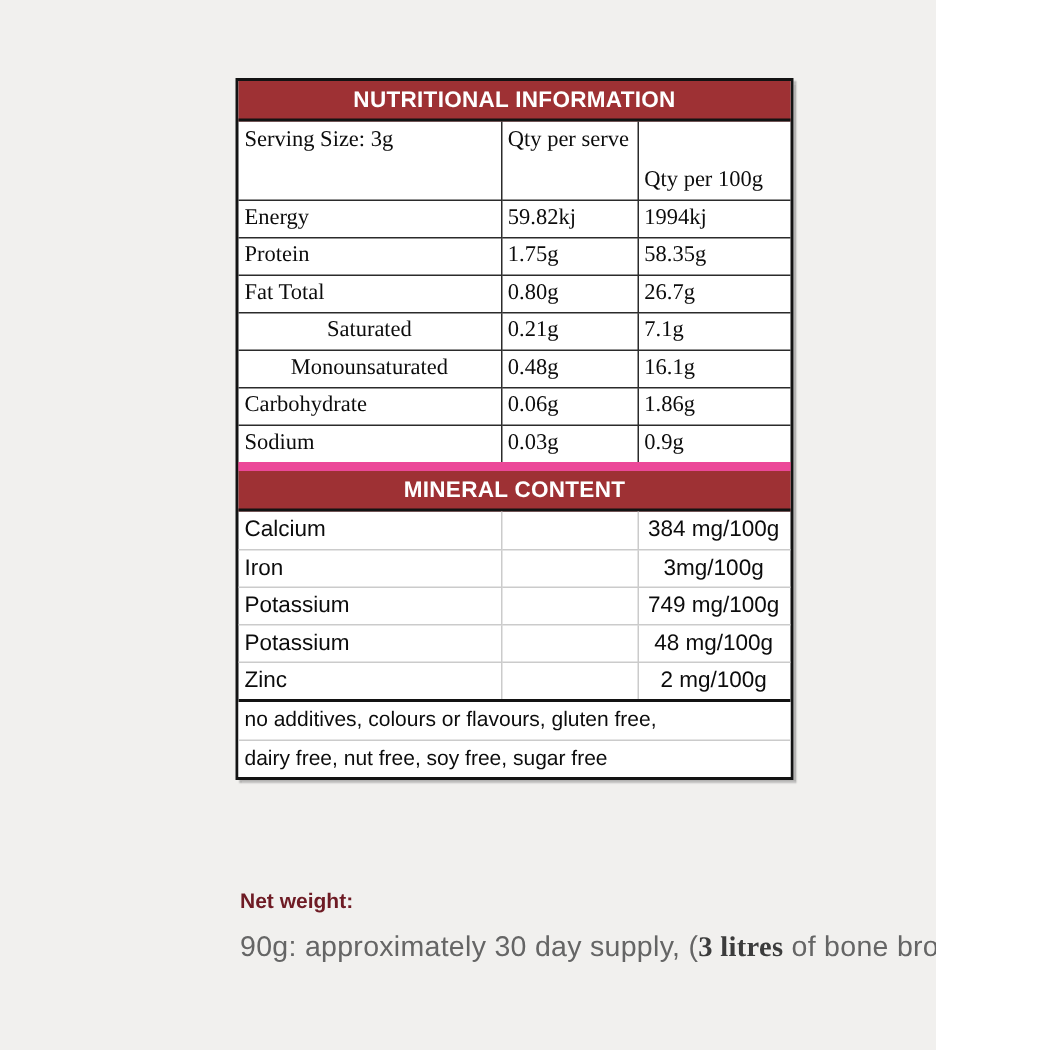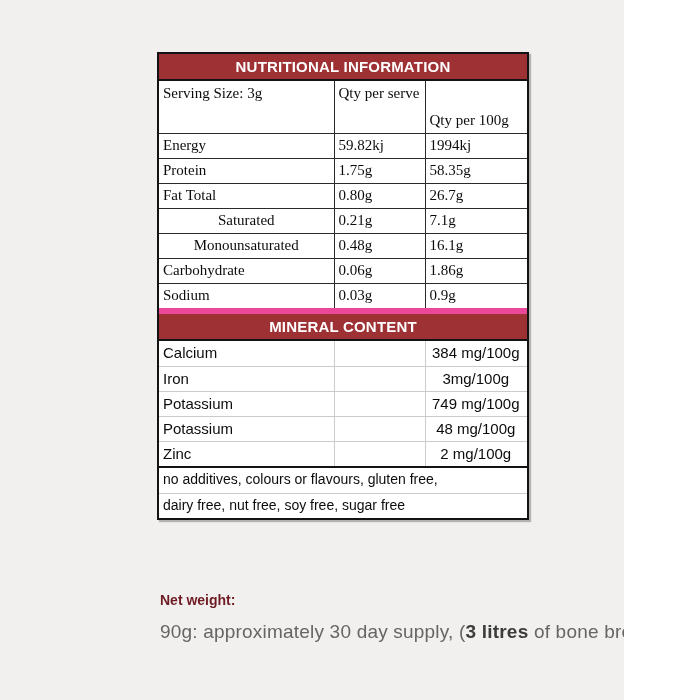--- a/index.html
+++ b/index.html
@@ -81,21 +81,21 @@
   }
   .supply {
     position: absolute;
     left: 160px;
     top: 621px;
     font-size: 19px;
     color: #656565;
     letter-spacing: 0.2px;
     white-space: nowrap;
   }
-  .supply b { color: #3c3c3c; font-weight: 700; }
+  .supply b { color: #3c3c3c; font-weight: 700; font-family: Liberation Serif, serif; }
 </style>
 </head>
 <body>
 
 <div class="page">
 
   <div class="card">
 
     <div class="band band-top">NUTRITIONAL INFORMATION</div>
 

